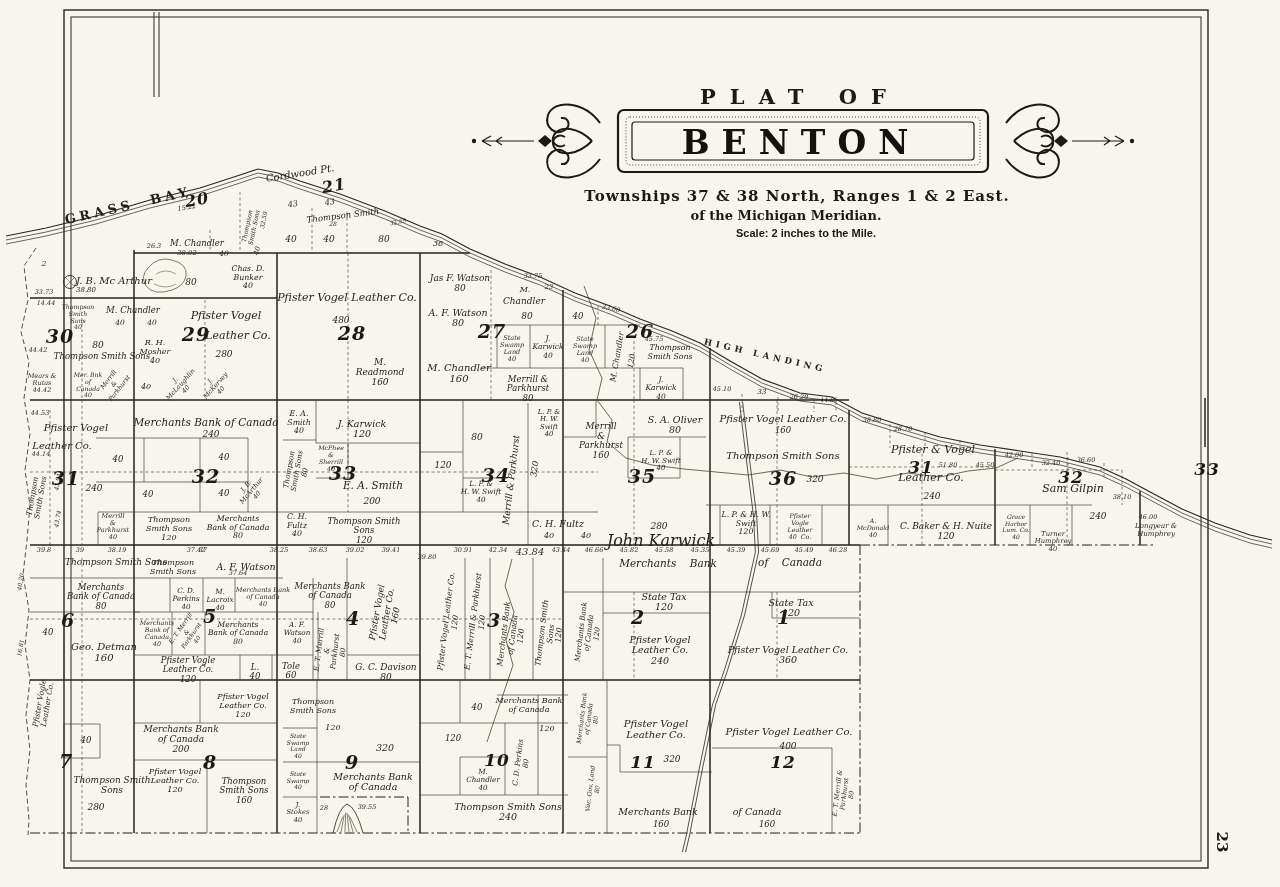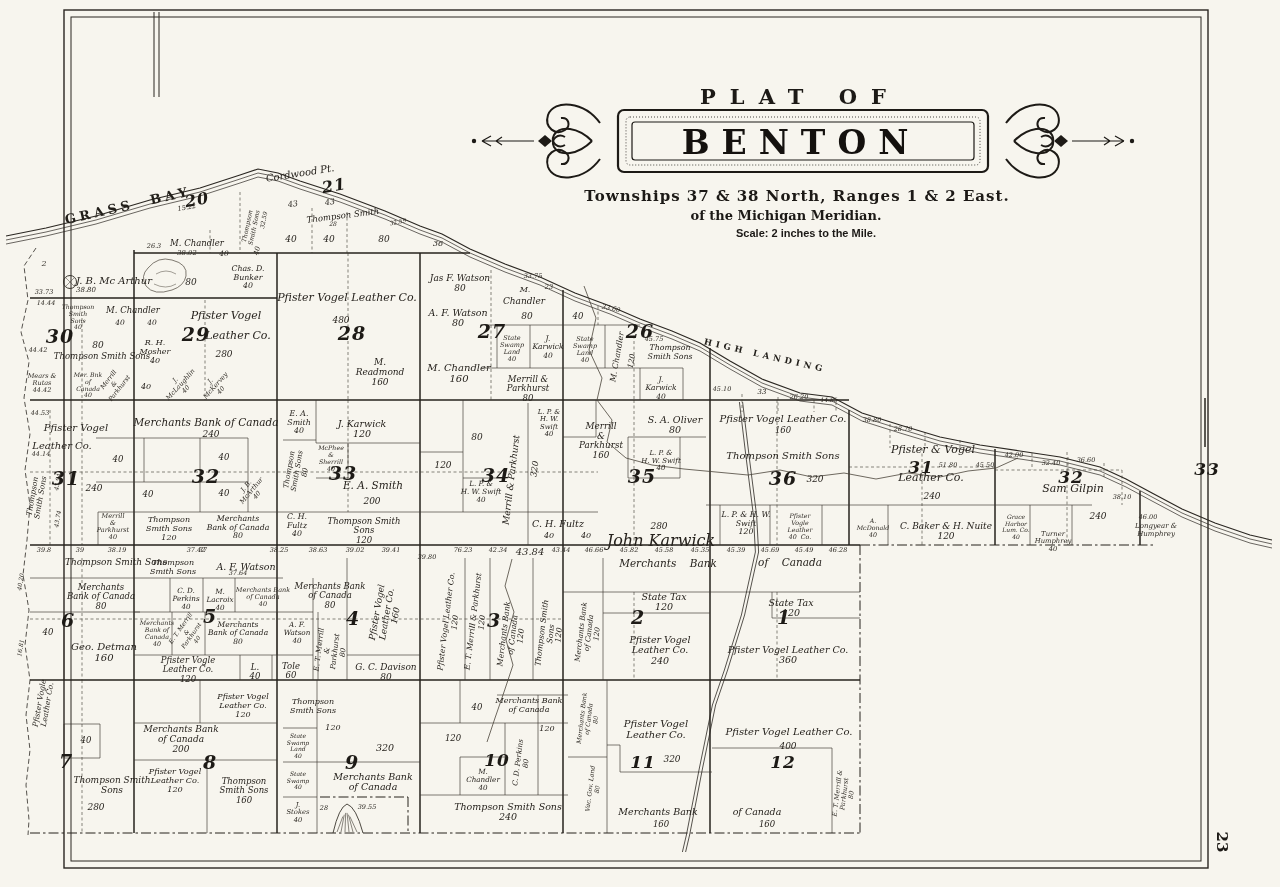--- a/index.html
+++ b/index.html
@@ -505,21 +505,21 @@
       <div class="lbl t" style="left: 80px; top: 551px; font-size: 6.5px; transform: translate(-50%, -50%) rotate(0deg);">39</div>
       <div class="lbl t" style="left: 117px; top: 551px; font-size: 6.5px; transform: translate(-50%, -50%) rotate(0deg);">38.19</div>
       <div class="lbl t" style="left: 156px; top: 551px; font-size: 6.5px; transform: translate(-50%, -50%) rotate(0deg); margin-left: 47px;">37</div>
       <div class="lbl t" style="left: 196px; top: 551px; font-size: 6.5px; transform: translate(-50%, -50%) rotate(0deg);">37.42</div>
       <div class="lbl t" style="left: 238px; top: 574px; font-size: 6.5px; transform: translate(-50%, -50%) rotate(0deg);">37.64</div>
       <div class="lbl t" style="left: 279px; top: 551px; font-size: 6.5px; transform: translate(-50%, -50%) rotate(0deg);">38.25</div>
       <div class="lbl t" style="left: 318px; top: 551px; font-size: 6.5px; transform: translate(-50%, -50%) rotate(0deg);">38.63</div>
       <div class="lbl t" style="left: 355px; top: 551px; font-size: 6.5px; transform: translate(-50%, -50%) rotate(0deg);">39.02</div>
       <div class="lbl t" style="left: 391px; top: 551px; font-size: 6.5px; transform: translate(-50%, -50%) rotate(0deg);">39.41</div>
       <div class="lbl t" style="left: 427px; top: 551px; font-size: 6.5px; transform: translate(-50%, -50%) rotate(0deg); margin-top: 7px;">39.80</div>
-      <div class="lbl t" style="left: 463px; top: 551px; font-size: 6.5px; transform: translate(-50%, -50%) rotate(0deg);">76.23</div>
+      <div class="lbl t" style="left: 463px; top: 551px; font-size: 6.5px; transform: translate(-50%, -50%) rotate(0deg);">30.91</div>
       <div class="lbl t" style="left: 498px; top: 551px; font-size: 6.5px; transform: translate(-50%, -50%) rotate(0deg);">42.34</div>
       <div class="lbl t" style="left: 530px; top: 551px; font-size: 10px; transform: translate(-50%, -50%) rotate(0deg);">43.84</div>
       <div class="lbl t" style="left: 561px; top: 551px; font-size: 6.5px; transform: translate(-50%, -50%) rotate(0deg);">43.44</div>
       <div class="lbl t" style="left: 594px; top: 551px; font-size: 6.5px; transform: translate(-50%, -50%) rotate(0deg);">46.66</div>
       <div class="lbl t" style="left: 629px; top: 551px; font-size: 6.5px; transform: translate(-50%, -50%) rotate(0deg);">45.82</div>
       <div class="lbl t" style="left: 664px; top: 551px; font-size: 6.5px; transform: translate(-50%, -50%) rotate(0deg);">45.58</div>
       <div class="lbl t" style="left: 700px; top: 551px; font-size: 6.5px; transform: translate(-50%, -50%) rotate(0deg);">45.35</div>
       <div class="lbl t" style="left: 736px; top: 551px; font-size: 6.5px; transform: translate(-50%, -50%) rotate(0deg);">45.39</div>
       <div class="lbl t" style="left: 770px; top: 551px; font-size: 6.5px; transform: translate(-50%, -50%) rotate(0deg);">45.69</div>
       <div class="lbl t" style="left: 804px; top: 551px; font-size: 6.5px; transform: translate(-50%, -50%) rotate(0deg);">45.49</div>

